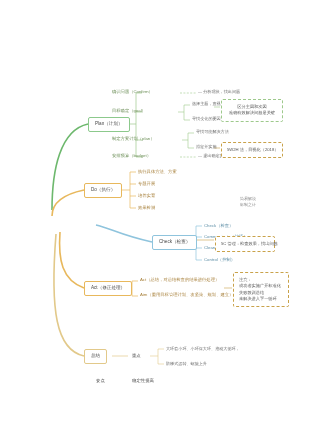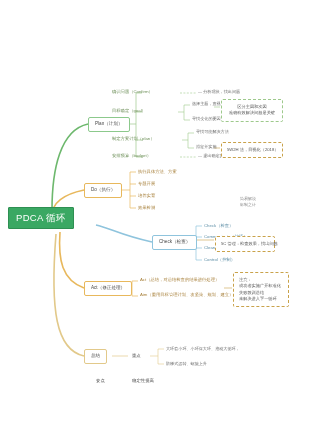--- a/index.html
+++ b/index.html
@@ -98,21 +98,20 @@
     <path d="M124,288 L132,288" stroke="#e8b85c" stroke-width=".7" fill="none"></path>
     <path d="M132,281 L132,296" stroke="#e8b85c" stroke-width=".7" fill="none"></path>
     <path d="M132,281 L138,281 M132,296 L138,296" stroke="#e8b85c" stroke-width=".7" fill="none"></path>
     <path d="M224,288 L232,288" stroke="#c9a24a" stroke-width=".6" fill="none"></path>
 
     <path d="M112,356 L120,356" stroke="#e2c98a" stroke-width=".7" fill="none"></path>
     <path d="M120,356 L128,356" stroke="#e2c98a" stroke-width=".7" fill="none"></path>
     <path d="M150,356 L158,356 M158,349 L158,364 M158,349 L164,349 M158,364 L164,364" stroke="#e2c98a" stroke-width=".6" fill="none"></path>
   </svg>
 
-  <div class="node central" style="left:8px;top:207px;">PDCA 循环</div>
 
   <div class="node lvl2 green" style="left:88px;top:117px;">Plan（计划）</div>
 
   <div class="node lvl3 g" style="left:112px;top:89px;">确认问题（Confirm）</div>
   <div class="node lvl4" style="left:198px;top:89px;">— 分析现状，找出问题</div>
 
   <div class="node lvl3 g" style="left:112px;top:108px;">目标确定（goal）</div>
   <div class="node lvl4" style="left:192px;top:101px;">选择主题，直视影响因素</div>
   <div class="node lvl4" style="left:192px;top:116px;">寻找变化的要因是否是关键因素</div>
 

